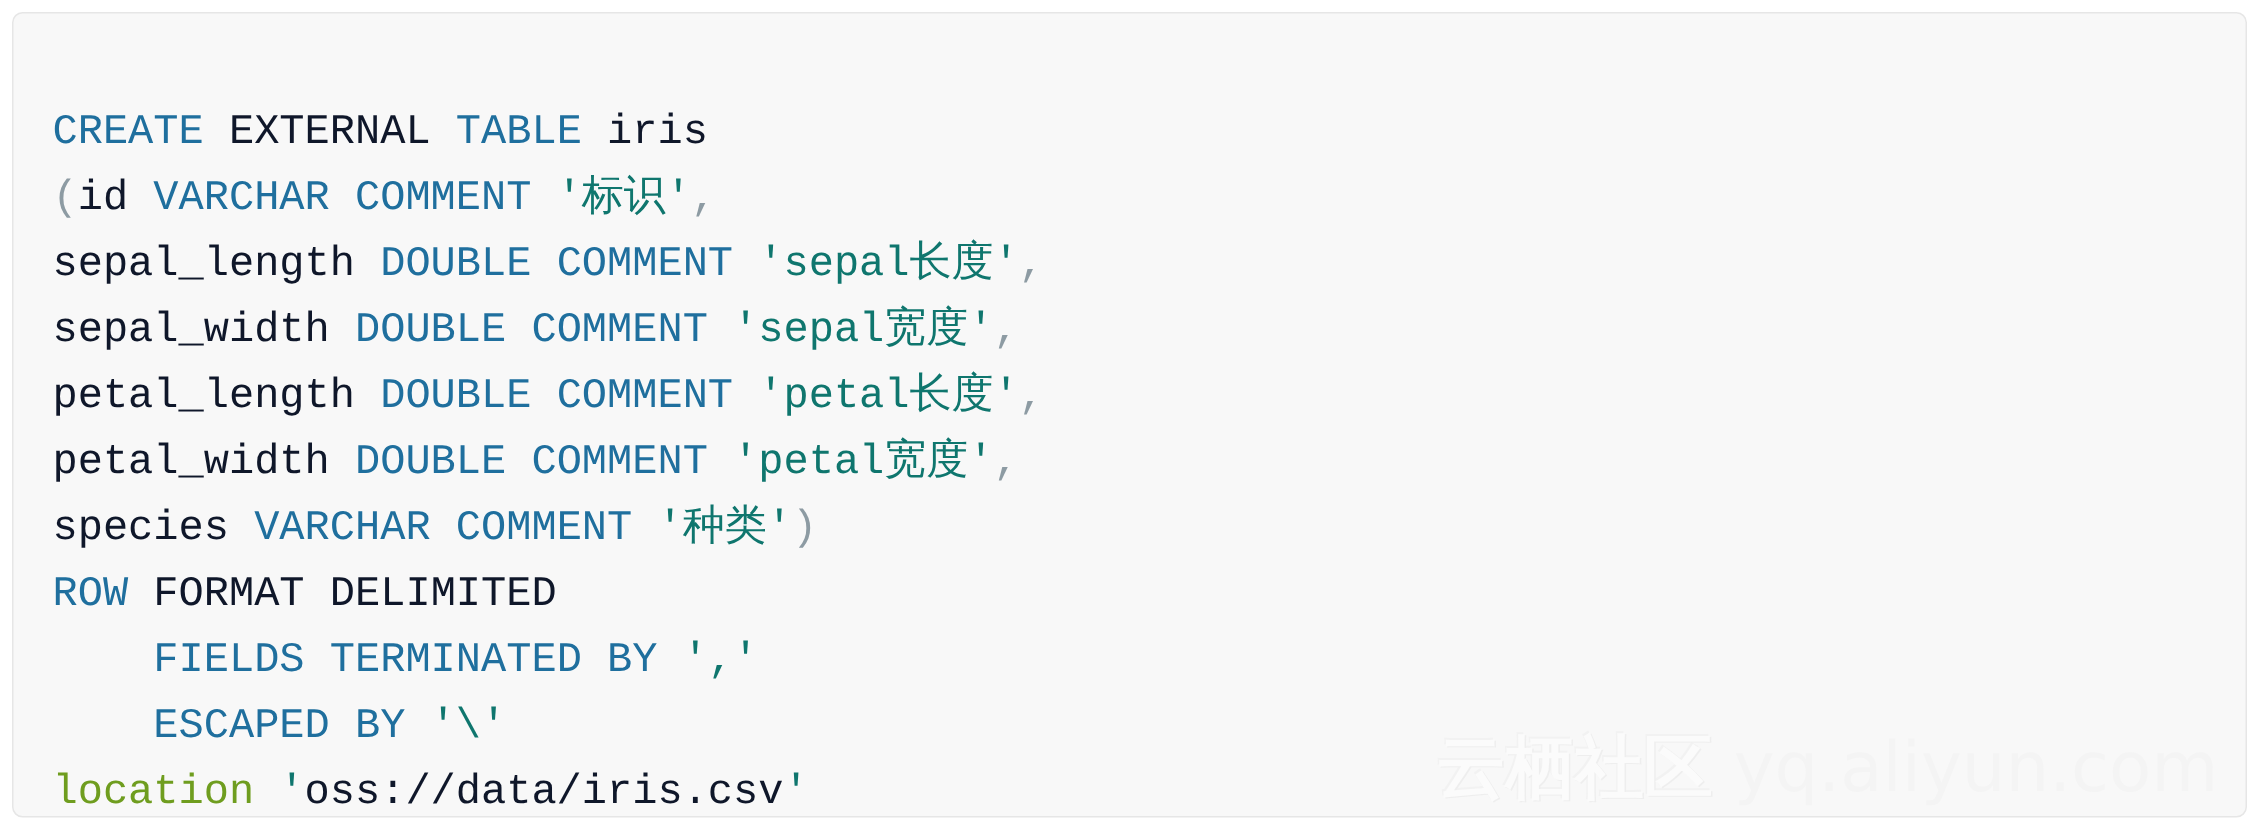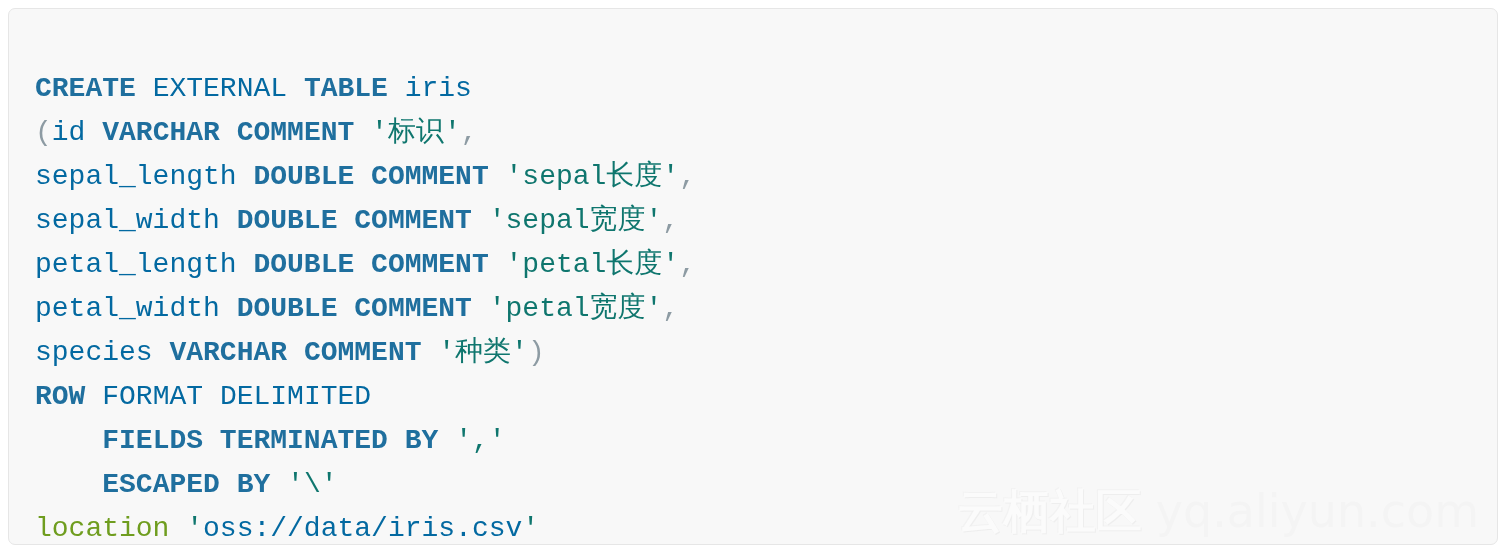--- a/index.html
+++ b/index.html
@@ -38,24 +38,24 @@
     white-space: pre;
     letter-spacing: 0px;
   }
 
   .code-line {
     white-space: pre;
     height: 44px;
   }
 
   
-  .tok-kw    { color: #1f6f9e; font-weight: bold; }
+  .tok-kw    { color: #1f6f9e; }
   .tok-str   { color: #0f766e; }
   .tok-name  { color: #6f9d1f; text-align: center; }
-  .tok-id    { color: #0369a1; }
+  .tok-id    { color: #0f172a; }
   .tok-punc  { color: #8d9ba3; }
   .tok-plain { color: #555555; }
 
   #watermark {
     position: absolute;
     right: 18px;
     bottom: 2px;
     height: 62px;
     display: flex;
     align-items: center;

